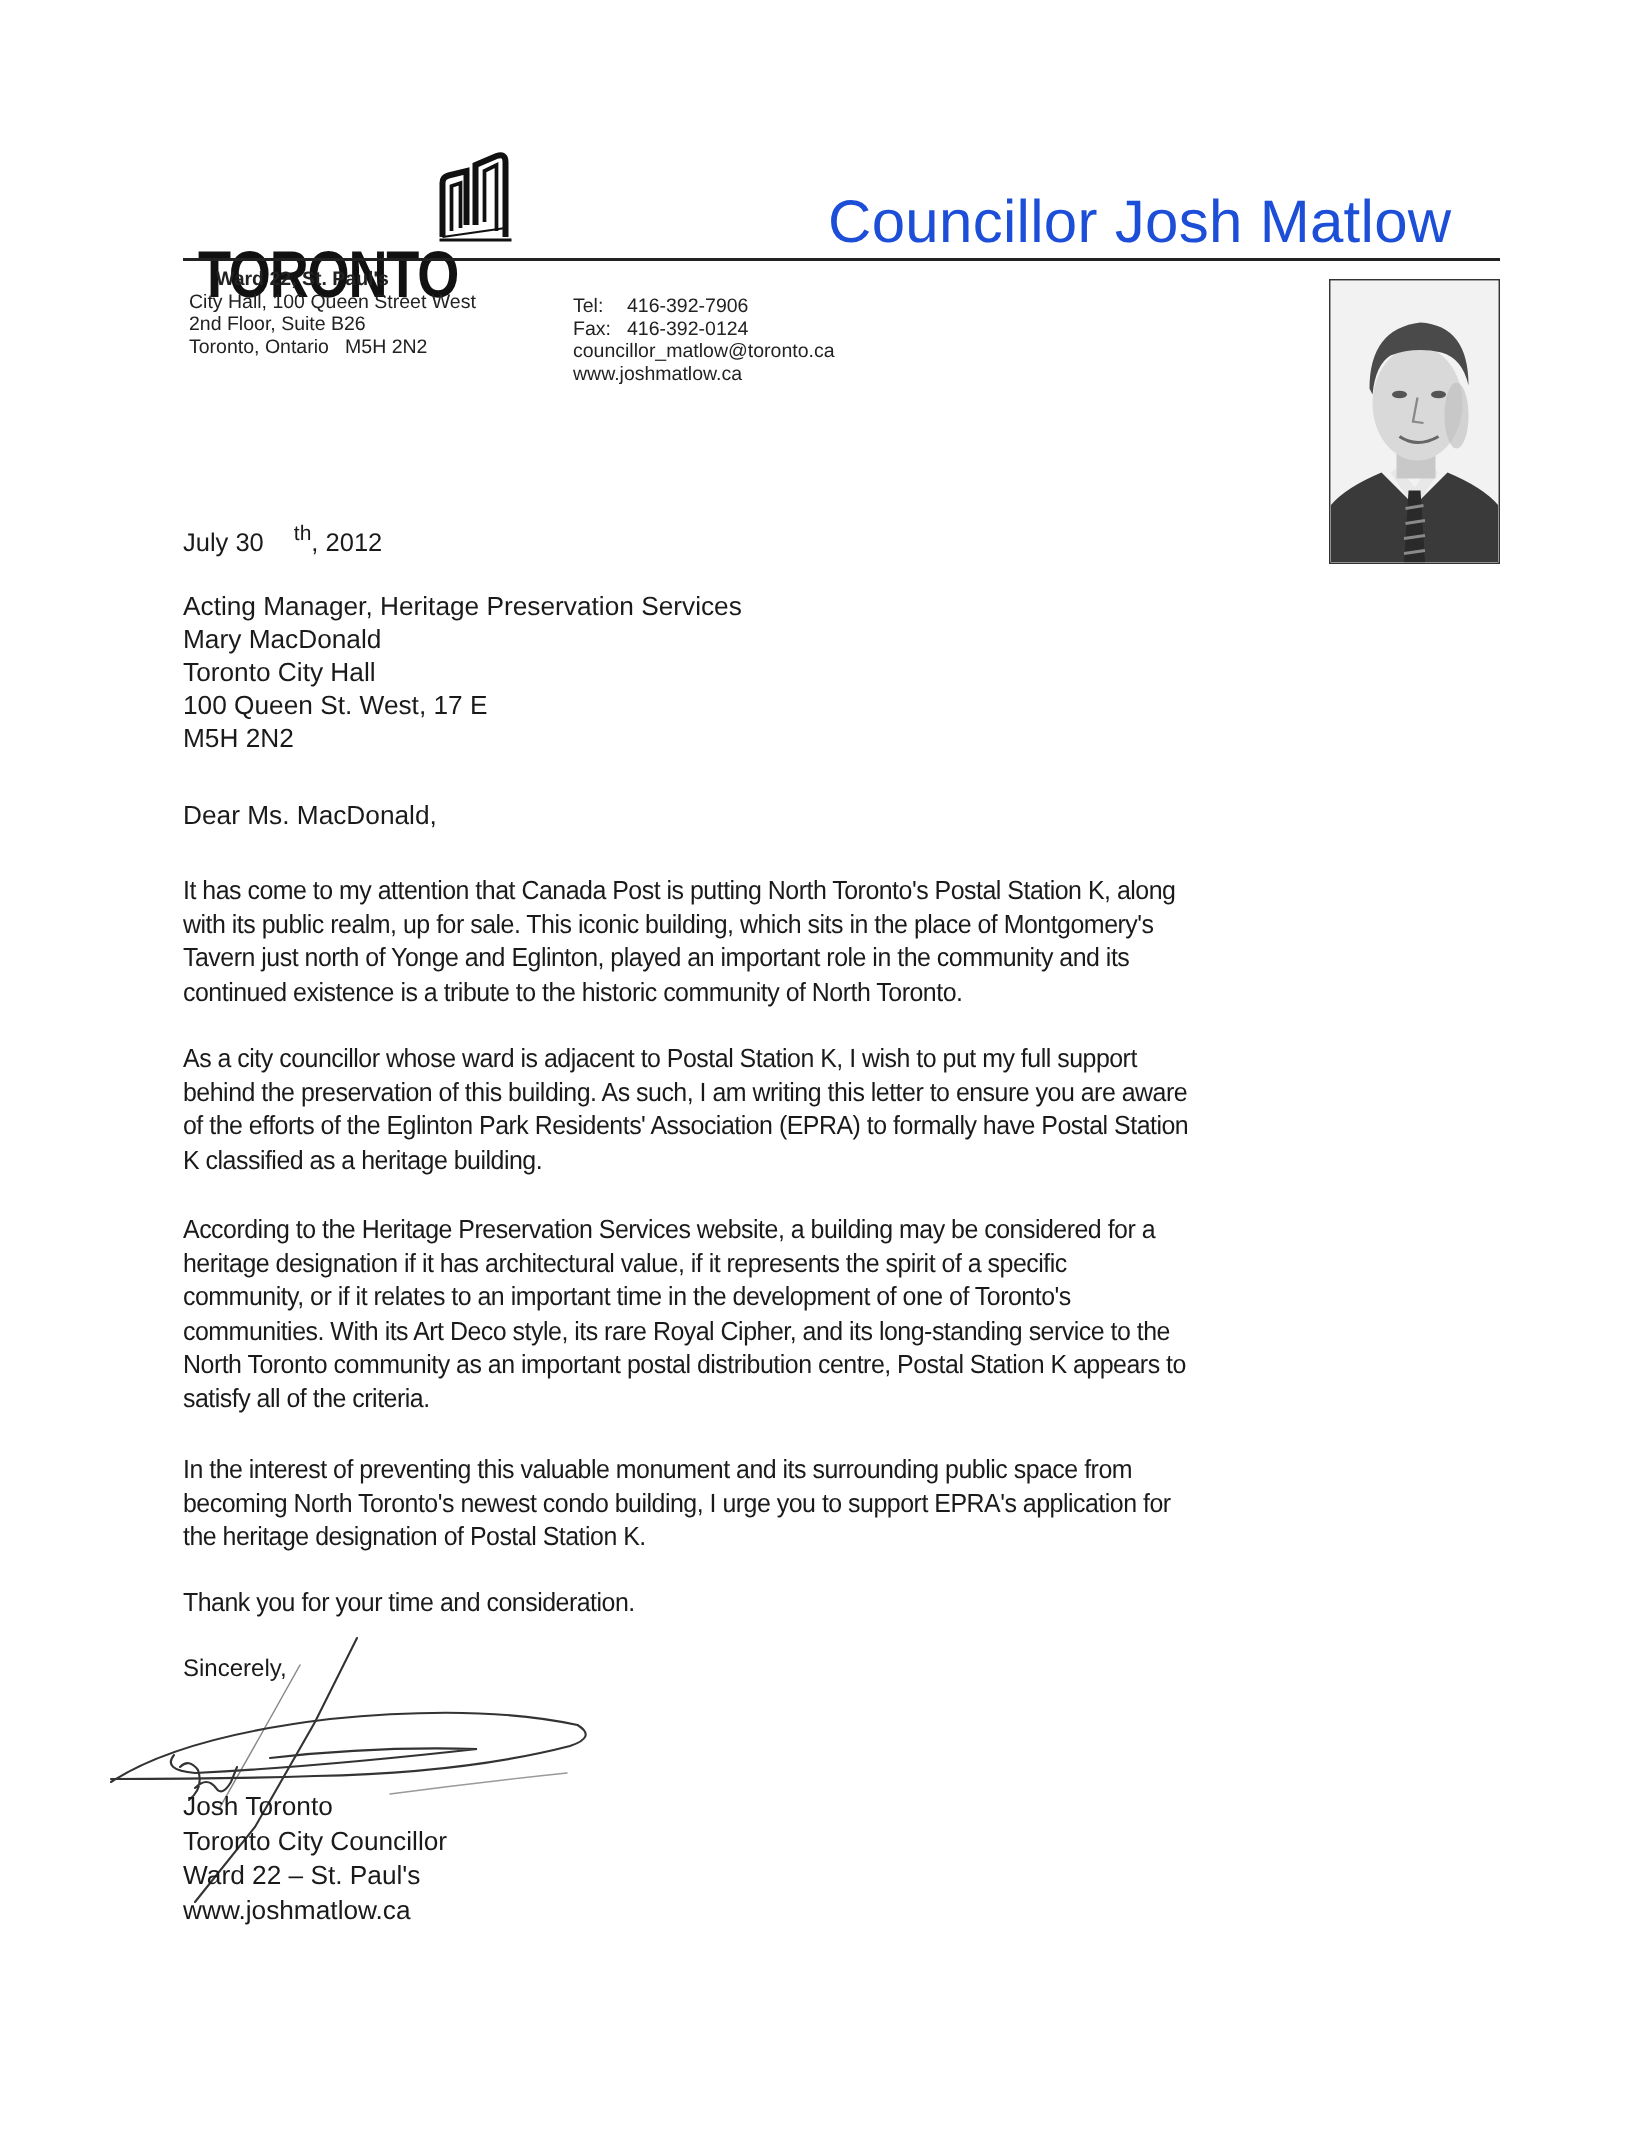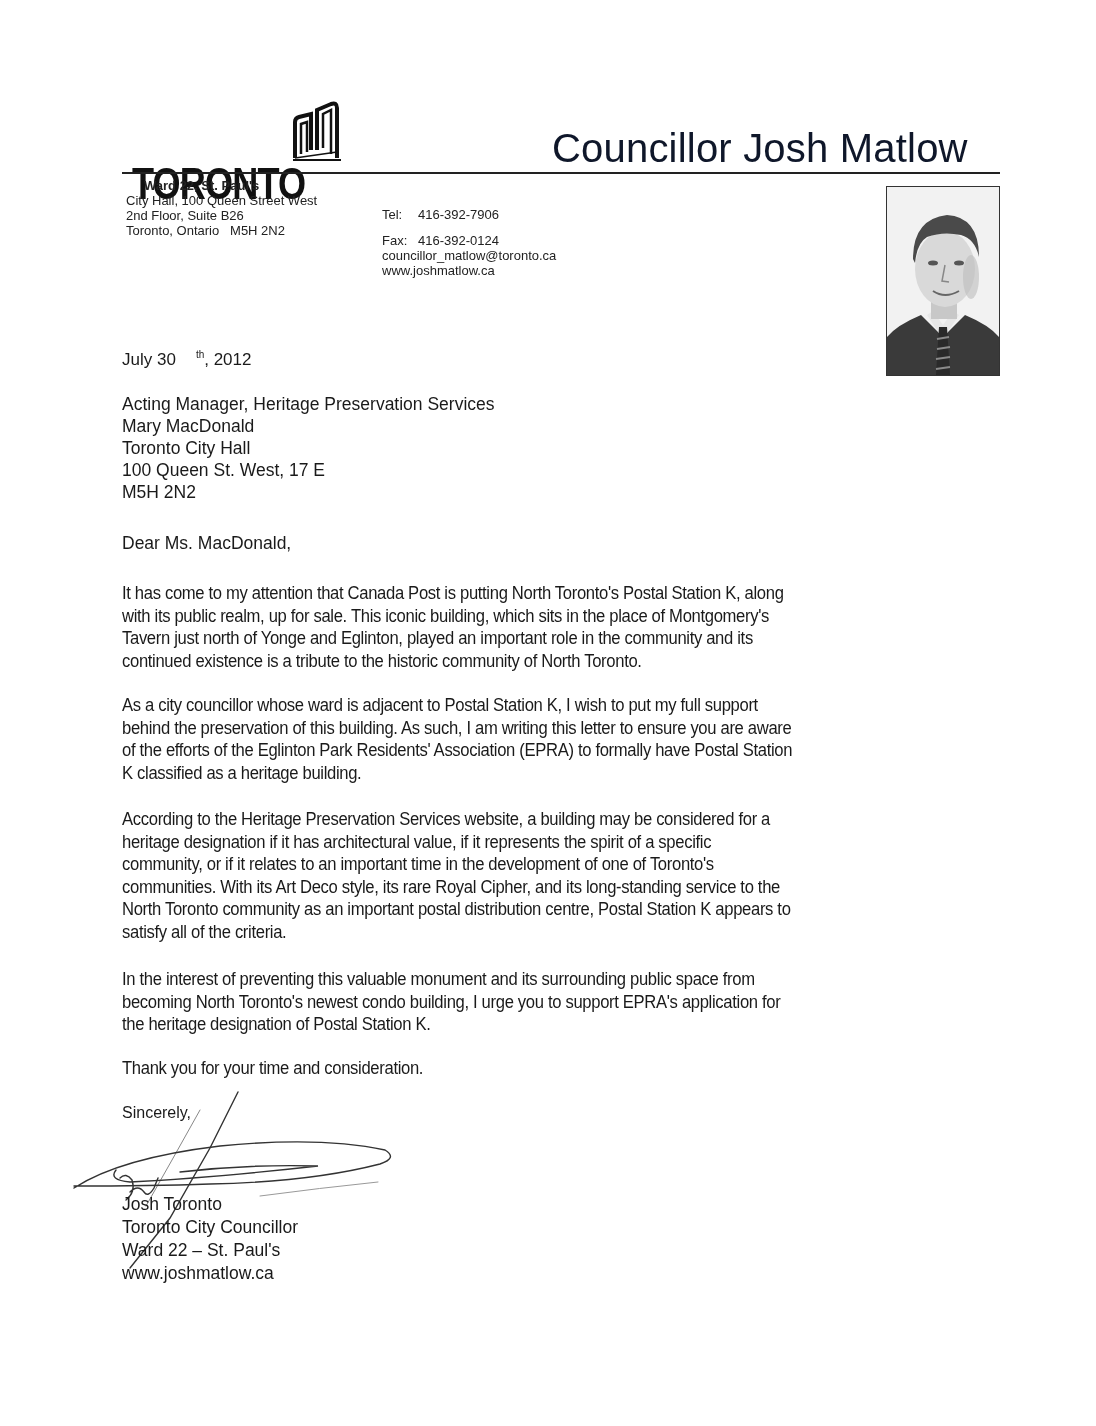--- a/index.html
+++ b/index.html
@@ -32,60 +32,60 @@
       color: #111;
       margin-left: 4px;
       transform: scaleX(0.82);
       transform-origin: left bottom;
       text-transform: uppercase;
     }
     .councillor-title {
       left: 552px; top: 124px;
       font-size: 40px;
       line-height: 48px;
-      color: #0f172a;
+      color: #1d4ed8;
       letter-spacing: 0.2px;
     }
     .header-rule {
       left: 122px; top: 172px;
       width: 878px; height: 2px;
       background: #222;
     }
     .ward-block {
       left: 126px; top: 178px;
       font-size: 13px;
       line-height: 15px;
       color: #222;
     }
     .ward-block .ward-name { font-weight: bold; margin-left: 18px; }
     .contact-block {
       left: 382px; top: 196px;
       font-size: 13px;
       line-height: 15px;
       color: #222;
     }
-    .contact-row { display: flex; margin-top: 11px; }
+    .contact-row { display: flex; }
     .contact-label { width: 36px; }
 
     
     .photo {
       left: 886px; top: 186px;
       width: 112px; height: 188px;
       border: 1px solid #333;
       background: #f4f4f4;
       overflow: hidden;
     }
 
     
     .date {
       left: 122px; top: 345px;
       font-size: 17px;
       line-height: 20px;
     }
-    .date sup { font-size: 10px; vertical-align: 7px; padding-left: 20px; }
+    .date sup { font-size: 14px; vertical-align: 7px; padding-left: 20px; }
     .recipient {
       left: 122px; top: 393px;
       font-size: 17.5px;
       line-height: 22px;
     }
     .salutation {
       left: 122px; top: 532px;
       font-size: 17.5px;
       line-height: 22px;
     }

